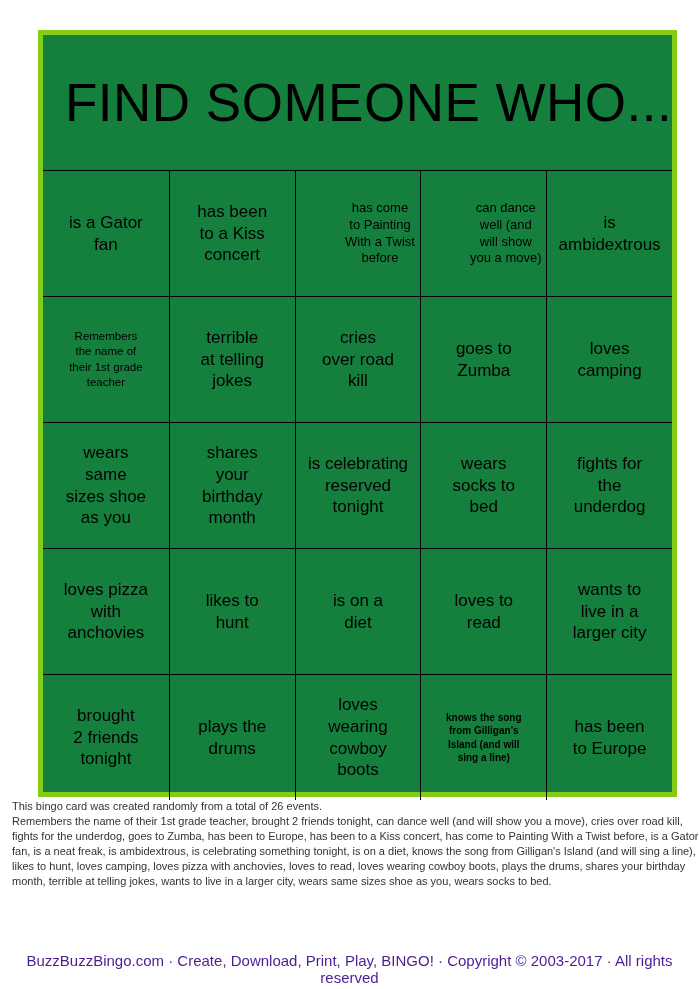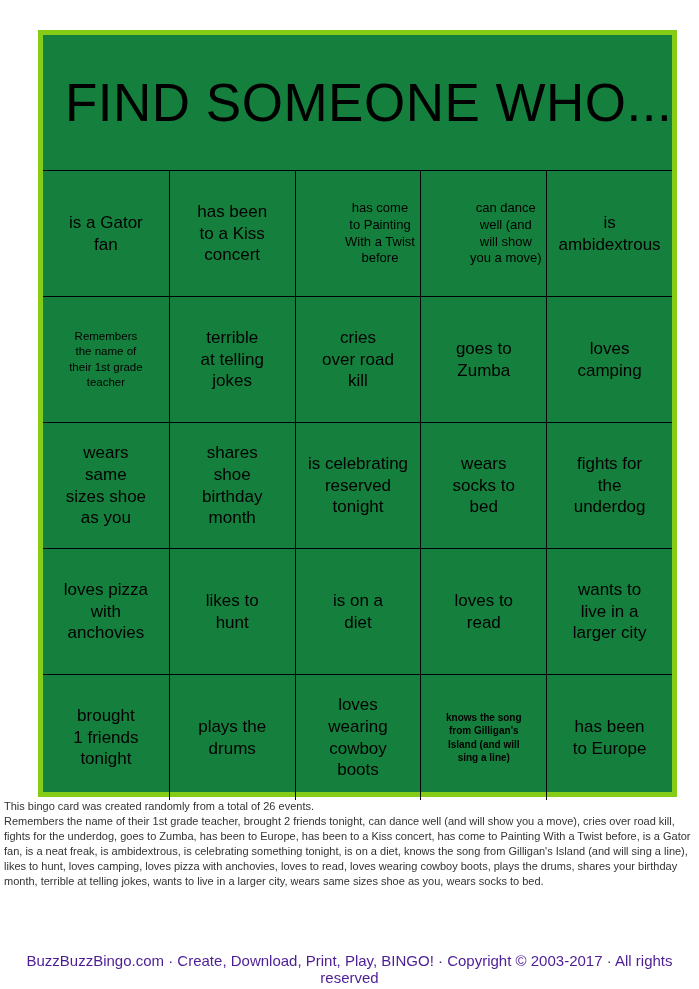--- a/index.html
+++ b/index.html
@@ -49,21 +49,21 @@
     padding: 4px;
     overflow: hidden;
   }
   .cell:nth-child(5n+1) { border-left: none; }
   .fs-n  { font-size: 17px;   line-height: 1.28; }
   .fs-s  { font-size: 13px;   line-height: 1.3; padding-left: 48px;  }
   .fs-xs { font-size: 11.5px; line-height: 1.32; }
   .fs-t  { font-size: 10px;   line-height: 1.32; font-weight: bold; }
   .fineprint {
     position: absolute;
-    left: 4px; top: 799px;
+    left: 12px; top: 799px;
     width: 687px;
     font-size: 11px;
     line-height: 15px;
     color: #333;
   }
   .footer {
     position: absolute;
     left: 0; top: 952px;
     width: 100%;
     text-align: center;
@@ -109,21 +109,21 @@
     <div class="cell fs-n">goes to
 Zumba</div>
     <div class="cell fs-n">loves
 camping</div>
 
     <div class="cell fs-n">wears
 same
 sizes shoe
 as you</div>
     <div class="cell fs-n">shares
-shoe
+your
 birthday
 month</div>
     <div class="cell fs-n">is celebrating
 reserved
 tonight</div>
     <div class="cell fs-n">wears
 socks to
 bed</div>
     <div class="cell fs-n">fights for
 the
@@ -136,21 +136,21 @@
 hunt</div>
     <div class="cell fs-n">is on a
 diet</div>
     <div class="cell fs-n">loves to
 read</div>
     <div class="cell fs-n">wants to
 live in a
 larger city</div>
 
     <div class="cell fs-n">brought
-1 friends
+2 friends
 tonight</div>
     <div class="cell fs-n">plays the
 drums</div>
     <div class="cell fs-n">loves
 wearing
 cowboy
 boots</div>
     <div class="cell fs-t">knows the song
 from Gilligan's
 Island (and will

